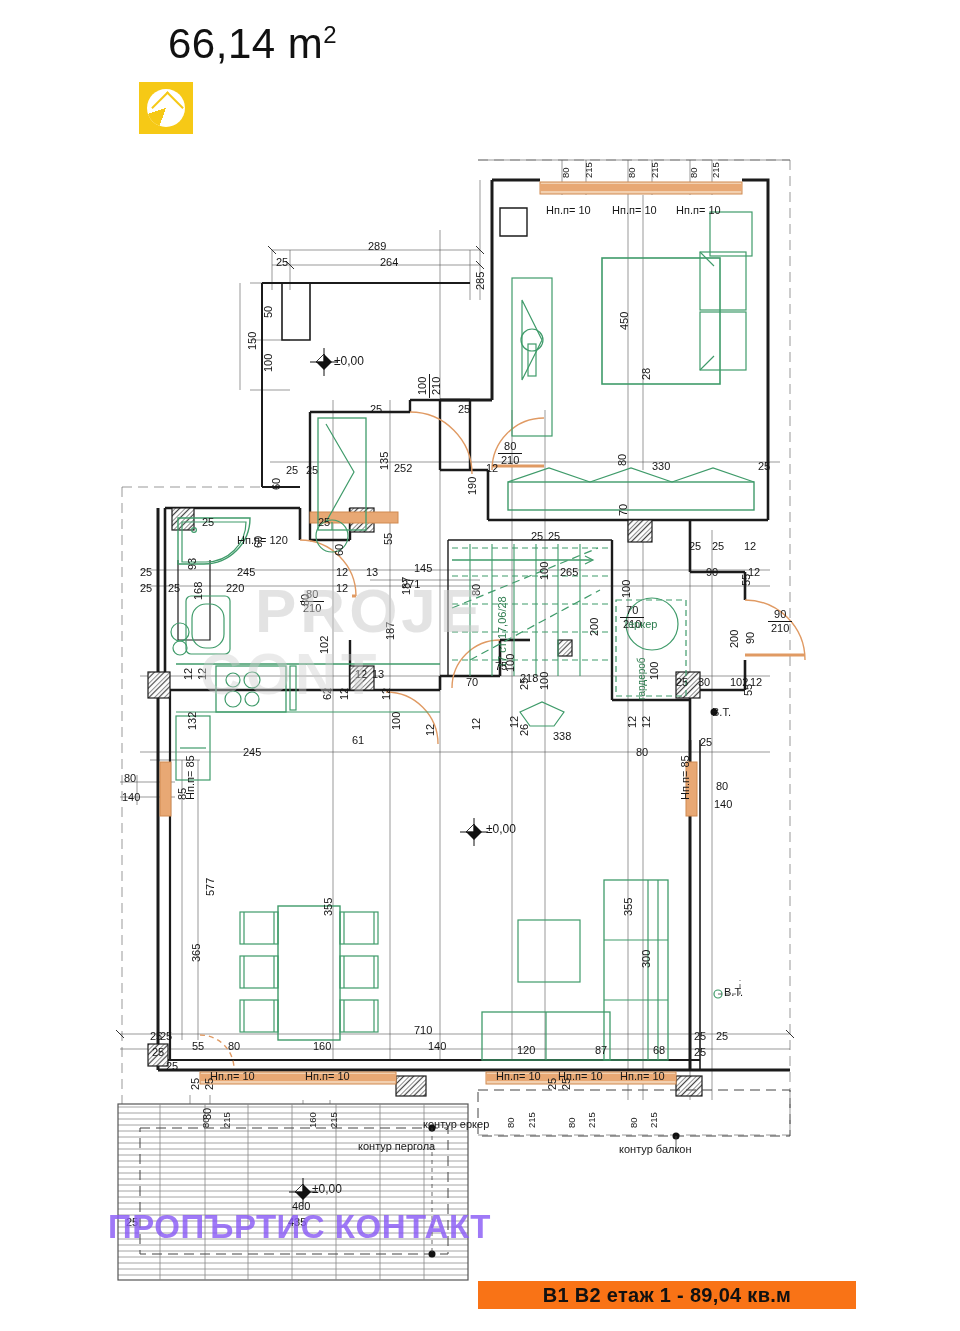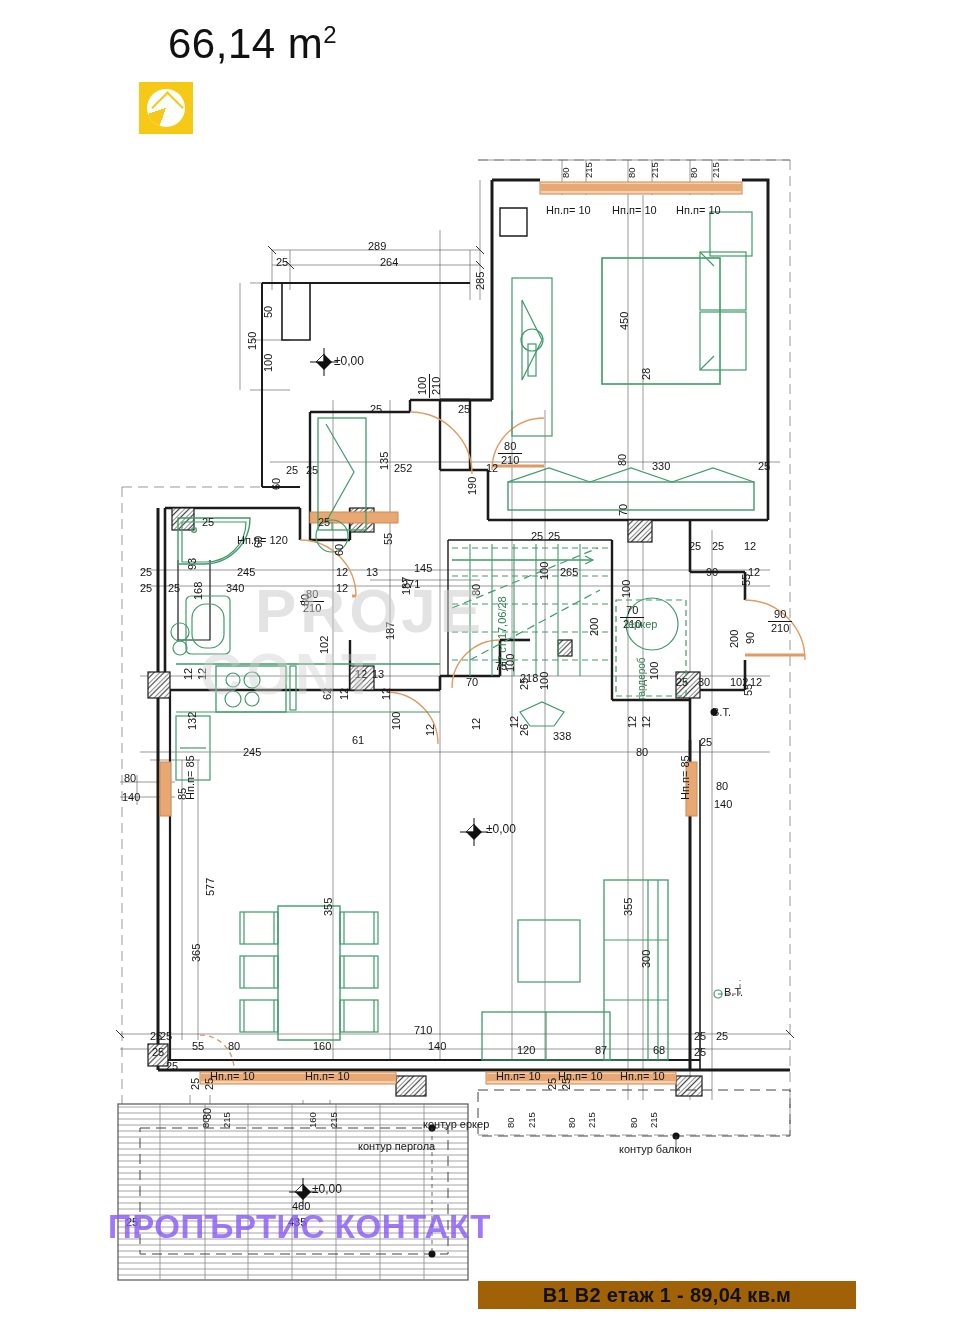--- a/index.html
+++ b/index.html
@@ -13,21 +13,21 @@
 
   .logo{position:absolute;left:139px;top:82px;width:54px;height:52px;background:#f6c916;}
   .logo .disc{position:absolute;left:8px;top:7px;width:38px;height:38px;border-radius:50%;
       background:#ffffff;}
   .logo .wedge{position:absolute;left:8px;top:7px;width:38px;height:38px;border-radius:50%;
       background:conic-gradient(from 200deg,#f6c916 0deg 52deg,transparent 52deg 360deg);}
   .logo .roof{position:absolute;left:17px;top:14px;width:21px;height:21px;
       border-left:2px solid #f6c916;border-top:2px solid #f6c916;transform:rotate(45deg);}
 
   .footer-bar{position:absolute;left:478px;top:1281px;width:378px;height:28px;
-      background:#a16207;display:flex;align-items:center;justify-content:center;}
+      background:#f97316;display:flex;align-items:center;justify-content:center;}
   .footer-bar span{font-size:20px;font-weight:bold;color:#111;letter-spacing:.3px;}
 
   .wm-red{position:absolute;left:108px;top:1208px;font-size:33px;font-weight:bold;
       color:#8b5cf6;opacity:.82;letter-spacing:.5px;white-space:nowrap;}
 
   .wm-proje{position:absolute;left:255px;top:575px;font-size:62px;font-weight:bold;
       color:#c9c9c9;opacity:.5;letter-spacing:4px;white-space:nowrap;}
   .wm-cont{position:absolute;left:200px;top:640px;font-size:58px;font-weight:bold;
       color:#cfcfcf;opacity:.42;letter-spacing:4px;white-space:nowrap;}
 
@@ -485,21 +485,21 @@
   <div class="dim v" style="left:384px;top:640px">187</div>
   <div class="dim" style="left:370px;top:403px">25</div>
   <div class="dim" style="left:458px;top:403px">25</div>
 
   <div class="dim" style="left:140px;top:566px">25</div>
   <div class="dim" style="left:140px;top:582px">25</div>
   <div class="dim" style="left:168px;top:582px">25</div>
   <div class="dim v" style="left:186px;top:570px">93</div>
   <div class="dim v" style="left:192px;top:600px">168</div>
   <div class="dim" style="left:237px;top:566px">245</div>
-  <div class="dim" style="left:226px;top:582px">340</div>
+  <div class="dim" style="left:226px;top:582px">220</div>
   <div class="dim" style="left:336px;top:566px">12</div>
   <div class="dim" style="left:336px;top:582px">12</div>
   <div class="dim" style="left:366px;top:566px">13</div>
   <div class="dim v" style="left:299px;top:606px">80</div>
   <div class="dim v" style="left:318px;top:654px">102</div>
   <div class="dim v" style="left:252px;top:548px">60</div>
   <div class="dim v" style="left:270px;top:490px">60</div>
   <div class="dim v" style="left:333px;top:556px">60</div>
   <div class="dim" style="left:286px;top:464px">25</div>
   <div class="dim" style="left:306px;top:464px">25</div>

